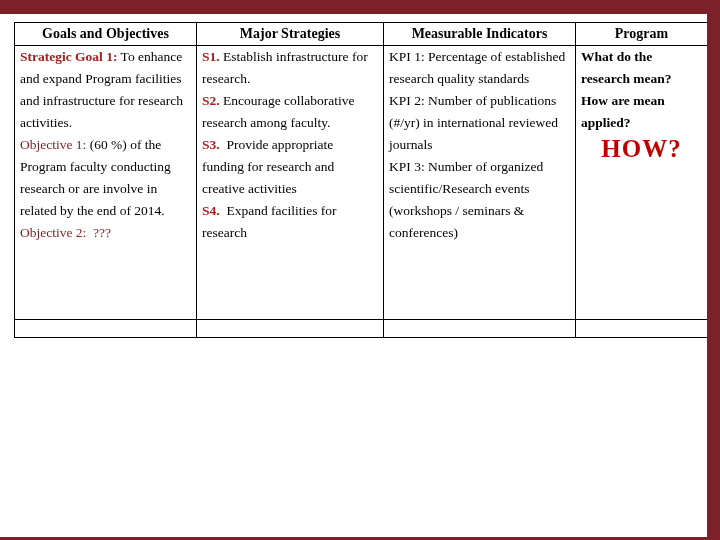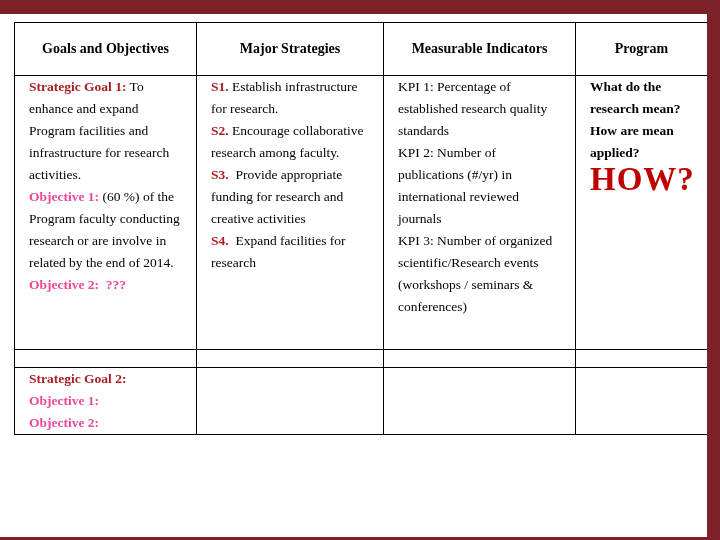--- a/index.html
+++ b/index.html
@@ -21,45 +21,45 @@
 
   table.grid {
     position: absolute; left: 14px; top: 22px;
     width: 693px;
     border-collapse: collapse;
     table-layout: fixed;
   }
   .grid th, .grid td {
     border: 1px solid #000;
     vertical-align: top;
-    padding: 0 14px;
+    padding: 0 5px;
     font-size: 13.5px;
     line-height: 22px;
     color: #000;
     overflow: hidden;
   }
   .grid th {
     height: 22px;
     text-align: center;
     font-weight: bold;
     font-size: 14px;
     line-height: 21px;
-    padding: 15px 2px;
+    padding: 0 2px;
   }
   .grid p { margin: 0; }
   .grid span { white-space: pre-wrap; }
 
   .red  { color: #a91e22; font-weight: bold; }
-  .blue { color: #ec4899; font-weight: bold; margin-top: 48px; }
+  .blue { color: #7f1d1d; font-weight: normal; margin-top: 48px; }
   .bold { font-weight: bold; }
   .gap  { margin-top: 22px; }
   .how {
     margin-top: 50px;
     text-align: center;
-    font-size: 33px;
+    font-size: 25px;
     line-height: 30px;
     font-weight: bold;
     color: #c00000;
     letter-spacing: 1px;
   }
 </style>
 </head>
 <body>
 
 <div class="slide">
@@ -104,30 +104,20 @@
       </td>
     </tr>
 
     <tr style="height:18px">
       <td></td>
       <td></td>
       <td></td>
       <td></td>
     </tr>
 
-    <tr style="height:66px">
-      <td>
-        <p><span class="red">Strategic Goal 2:</span></p>
-        <p><span class="blue">Objective 1:</span></p>
-        <p><span class="blue">Objective 2:</span></p>
-      </td>
-      <td></td>
-      <td></td>
-      <td></td>
-    </tr>
 
 
   </tbody>
     </table>
 
   <div class="bar bar-top"></div>
   <div class="bar bar-right"></div>
   <div class="bar bar-bottom"></div>
 </div>
 

